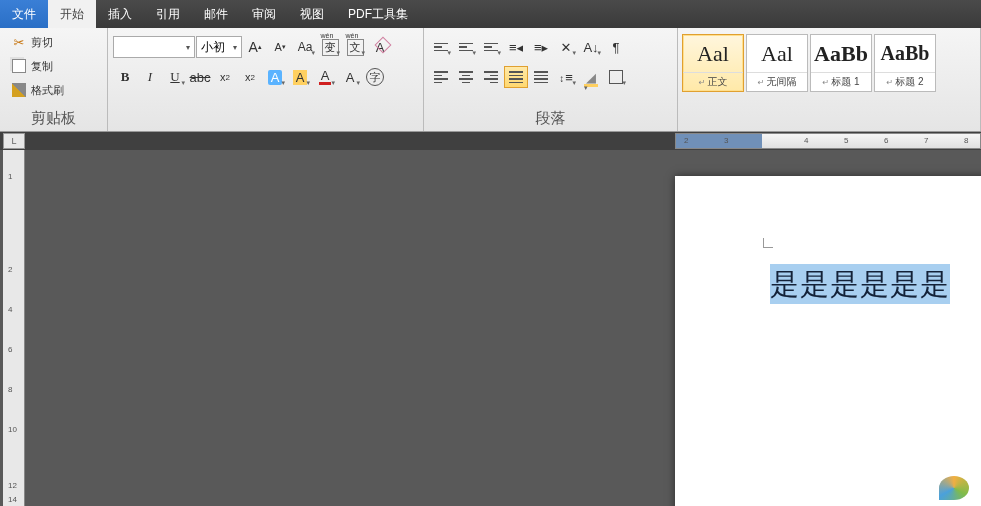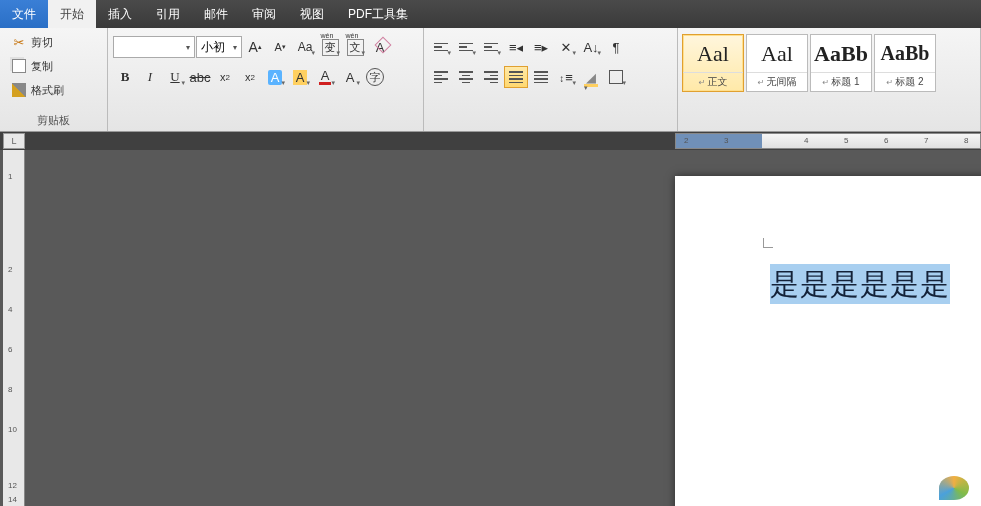--- a/index.html
+++ b/index.html
@@ -8,21 +8,21 @@
 
 .tabbar { height: 28px; background: linear-gradient(#4a4a4a, #3a3a3a); display: flex; align-items: stretch; }
 .tab { padding: 0 12px; display: flex; align-items: center; color: #fff; font-size: 12px; cursor: pointer; }
 .tab.file { background: linear-gradient(#3a7fd6, #2a6fc6); color: #fff; }
 .tab.active { background: #f1f1f1; color: #444; }
 
 
 .ribbon { height: 104px; background: linear-gradient(#f5f5f5, #e5e5e5); border-bottom: 1px solid #999; display: flex; }
 .group { border-right: 1px solid #bbb; display: flex; flex-direction: column; padding: 3px 5px 0; }
 .group-content { flex: 1; display: flex; }
-.group-label { text-align: center; font-size: 11px; color: #555; padding: 2px 0 3px; }
+.group-label { text-align: center; font-size: 15px; color: #555; padding: 2px 0 3px; }
 
 
 .clipboard { width: 108px; }
 .paste-btn { width: 40px; display: flex; flex-direction: column; align-items: center; padding-top: 4px; cursor: pointer; }
 .paste-icon { width: 28px; height: 32px; background: #f7e39a; border: 1px solid #d4a020; border-radius: 2px; position: relative; }
 .paste-icon::after { content: ""; position: absolute; bottom: 2px; right: -4px; width: 14px; height: 16px; background: #fff; border: 1px solid #888; }
 .paste-label { font-size: 11px; margin-top: 4px; }
 .clip-side { display: flex; flex-direction: column; gap: 2px; margin-left: 6px; }
 .clip-item { display: flex; align-items: center; gap: 4px; font-size: 11px; color: #333; cursor: pointer; height: 22px; }
 .mini-icon { width: 16px; height: 16px; display: inline-flex; align-items: center; justify-content: center; }
@@ -288,20 +288,21 @@
           <div class="ibtn dd">
               <span class="line-sp">≡</span>
             </div>
           <div class="ibtn dd bucket">◢</div>
           <div class="ibtn dd">
               <span class="border-i"></span>
             </div>
         </div>
       </div>
     </div>
+    <div class="group-label">段落</div>
   </div>
 
   <div class="group styles-group">
     <div class="styles-row">
       <div class="style-card sel">
         <div class="style-prev sp1">Aal</div>
         <div class="style-name">正文</div>
       </div>
       <div class="style-card">
         <div class="style-prev sp2">Aal</div>

